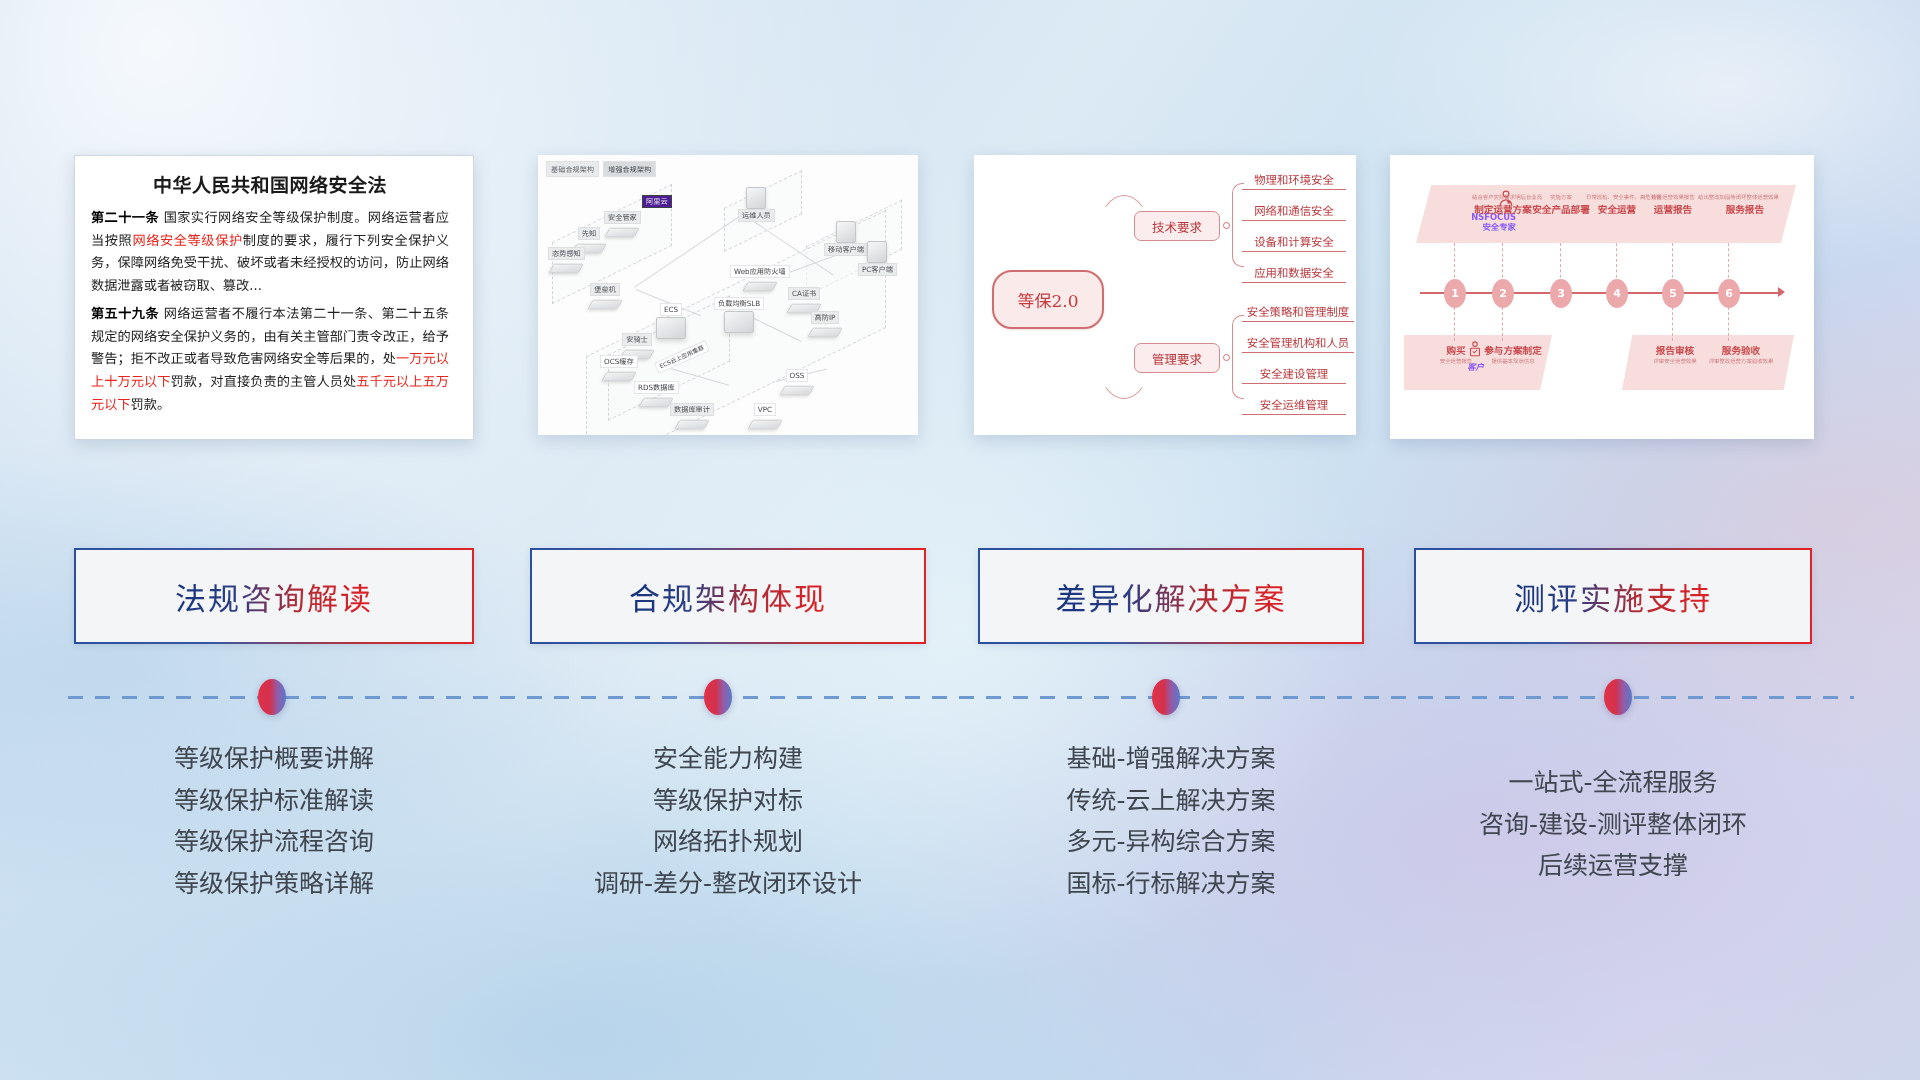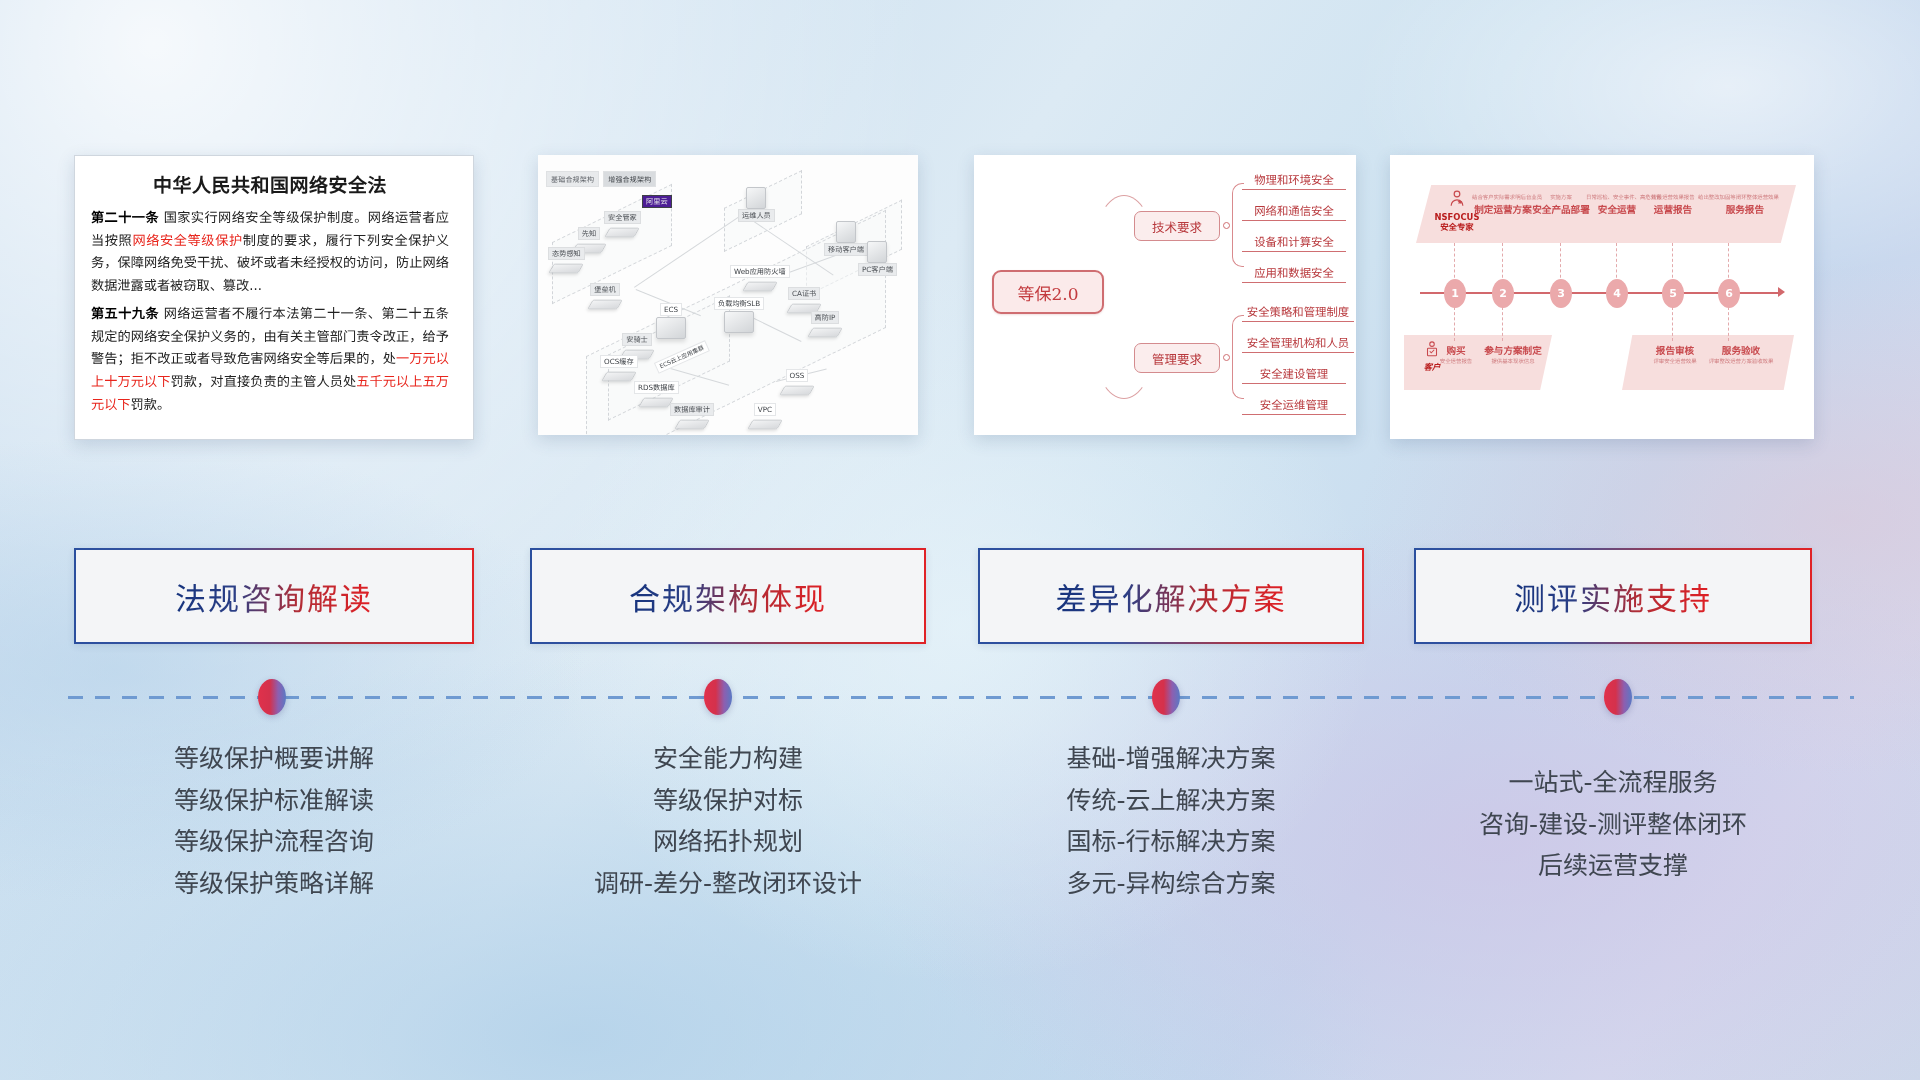--- a/index.html
+++ b/index.html
@@ -46,21 +46,21 @@
   }
   .law p {
     font-size:13.2px; line-height:1.72; color:#222; text-align:justify;
     text-justify:inter-ideograph; margin-bottom:5px;
   }
   .law b { font-weight:bold; color:#000; }
   .law .red { color:#e8251c; }
 
   
   .arch { position:relative; width:100%; height:100%; background:#fdfdfd; }
-  .arch-tabs { position:absolute; top:16px; left:8px; display:flex; gap:4px; }
+  .arch-tabs { position:absolute; top:6px; left:8px; display:flex; gap:4px; }
   .arch-tabs span {
     font-size:7px; color:#5c6066; background:#e8eaec; padding:2px 4px;
     border:1px solid #dfe1e3; letter-spacing:.2px;
   }
   .arch-tabs span.on { background:#d9dcdf; color:#3b3f44; }
   .arch-plane {
     position:absolute; border:1px dashed #d2d5d9;
     transform:skewY(-26deg) ; background:rgba(248,249,250,.55);
   }
   .node {
@@ -79,22 +79,22 @@
     font-size:7.2px; color:#4d5156; background:#e9ebed; border:1px solid #dcdee0;
     padding:1px 3px; white-space:nowrap; margin-bottom:1px; line-height:1.25;
   }
   .node .lbl.plain { background:#fff; border-color:#e4e6e8; color:#3b3f44; }
   .node .lbl.dark  { background:#4c1d95; color:#e8e9ea; border-color:#3e4145; }
   .arch-line { position:absolute; background:#d5d8db; height:1px; transform-origin:0 0; }
 
   
   .mind { position:relative; width:100%; height:100%; background:#fff; }
   .mm-root {
-    position:absolute; left:18px; top:115px; width:112px; height:44px;
-    border:2.5px solid #cf6d71; border-radius:9px; background:#fbeaea;
+    position:absolute; left:18px; top:115px; width:112px; height:59px;
+    border:2.5px solid #cf6d71; border-radius:20px; background:#fbeaea;
     display:flex; align-items:center; justify-content:center;
     font-size:17px; color:#c33b3f; font-family:"DejaVu Serif","Liberation Serif",serif;
     box-shadow:0 1px 2px rgba(180,90,90,.2);
   }
   .mm-branch {
     position:absolute; width:86px; height:30px;
     border:1.6px solid #d48b8e; border-radius:7px; background:#fbeded;
     display:flex; align-items:center; justify-content:center;
     font-size:12.5px; color:#b8393d; font-family:"DejaVu Serif","Liberation Serif",serif;
   }
@@ -128,21 +128,21 @@
   .nsf-arrow { position:absolute; left:388px; top:132px; width:0; height:0;
                border-left:7px solid #d2686c; border-top:5px solid transparent; border-bottom:5px solid transparent; }
   .nsf-node {
     position:absolute; width:22px; height:29px; border-radius:50%;
     background:#eba9ab; color:#fff; font-size:11px; font-weight:bold;
     display:flex; align-items:center; justify-content:center;
   }
   .nsf-step { position:absolute; text-align:center; }
   .nsf-step .title { font-size:9.6px; font-weight:bold; color:#c8494d; white-space:nowrap; }
   .nsf-step .sub   { font-size:5.4px; color:#cf7c7f; white-space:nowrap; margin-bottom:1px; }
-  .nsf-actor { position:absolute; text-align:center; color:#b91c1c; }
+  .nsf-actor { position:absolute; text-align:right; color:#8b5cf6;margin-left:30px; }
   .nsf-actor .nm { font-size:8.4px; font-weight:bold; line-height:1.15; }
   .nsf-stem { position:absolute; width:0; border-left:1.2px dashed #e3a9ab; }
 
   
   .titles { position:absolute; top:548px; left:0; width:1920px; height:100px; }
   .tbox {
     position:absolute; top:0; height:96px; background:#f4f5f7;
     display:flex; align-items:center; justify-content:center;
     box-shadow:0 2px 7px rgba(40,70,110,.12);
     border-top:2.4px solid #2b4f9e;
@@ -457,22 +457,22 @@
     </div>
     <div class="col l2">
       <div class="it">安全能力构建</div>
       <div class="it">等级保护对标</div>
       <div class="it">网络拓扑规划</div>
       <div class="it">调研-差分-整改闭环设计</div>
     </div>
     <div class="col l3">
       <div class="it">基础-增强解决方案</div>
       <div class="it">传统-云上解决方案</div>
+      <div class="it">多元-异构综合方案</div>
       <div class="it">国标-行标解决方案</div>
-      <div class="it">多元-异构综合方案</div>
     </div>
     <div class="col l4">
       <div class="it">一站式-全流程服务</div>
       <div class="it">咨询-建设-测评整体闭环</div>
       <div class="it">后续运营支撑</div>
     </div>
   </div>
 
 </div>
 

